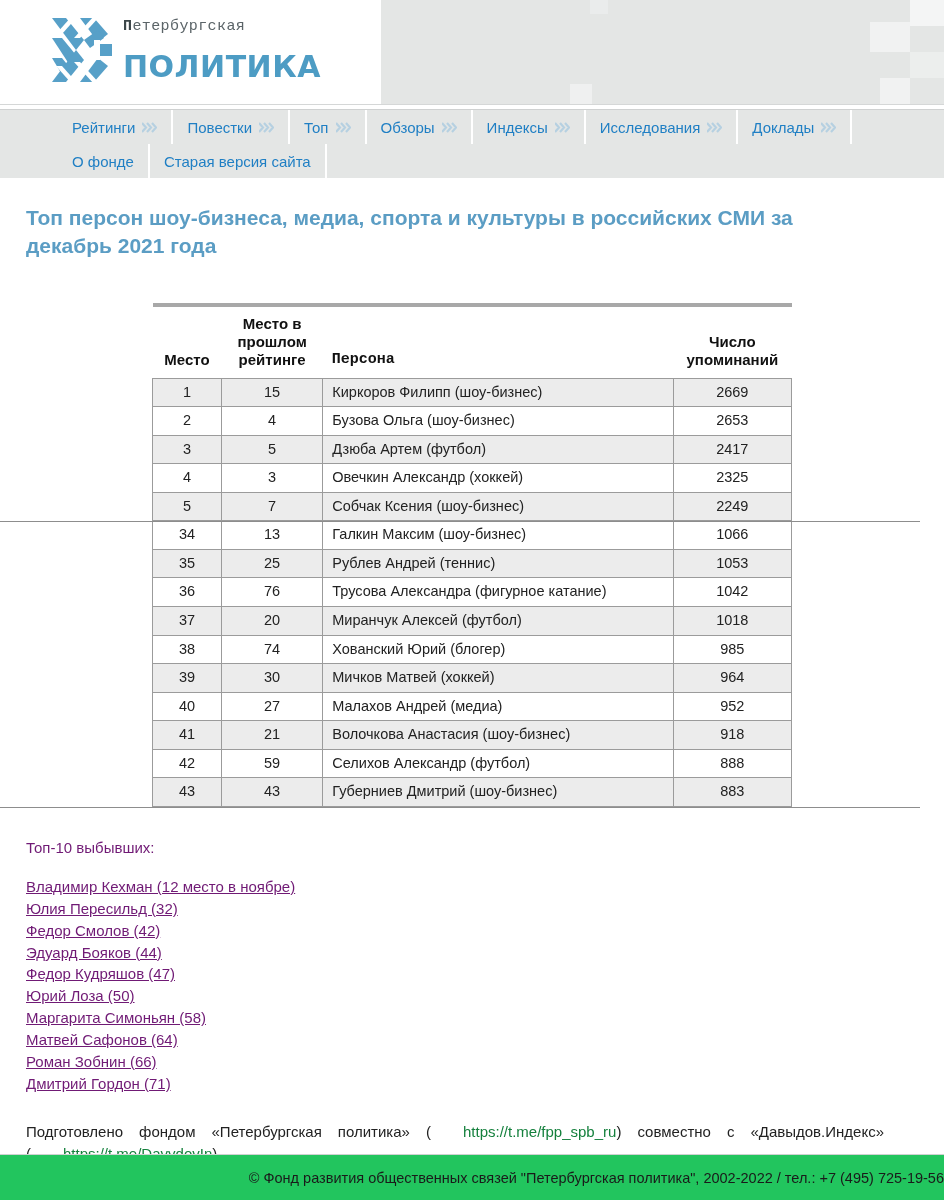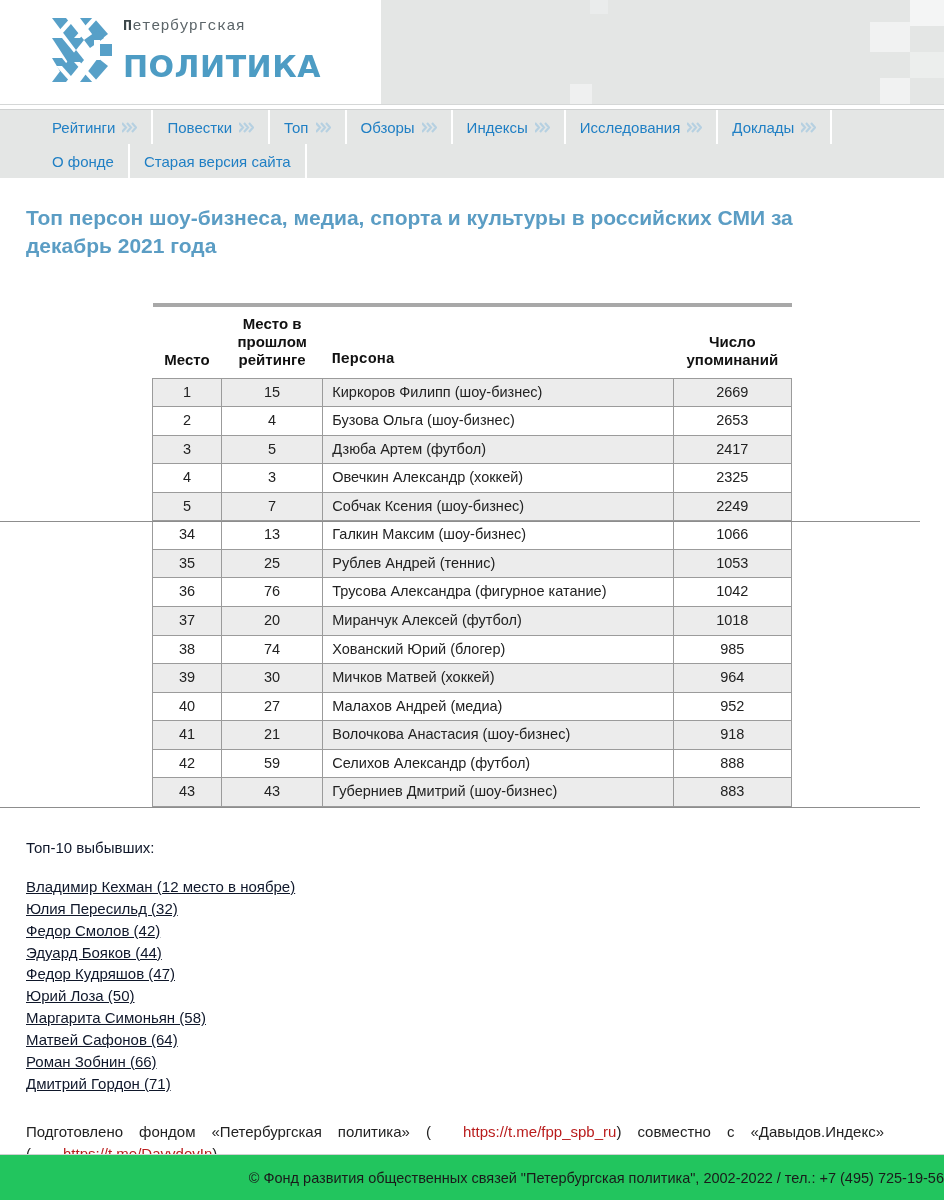--- a/index.html
+++ b/index.html
@@ -77,21 +77,21 @@
   .banner-underline {
     height: 4px;
     background: #ffffff;
     border-top: 1px solid #d5d7d7;
     border-bottom: 1px solid #cfd1d1;
   }
 
   
   .nav {
     background: #e4e6e5;
-    padding: 0 0 0 30px;
+    padding: 0 0 0 50px;
     height: 68px;
     box-sizing: border-box;
     position: relative;
   }
   .nav-row {
     display: flex;
     align-items: stretch;
     height: 34px;
   }
   .nav-item {
@@ -173,35 +173,35 @@
     position: absolute;
     left: -50px;
     width: 944px;
     border-top: 1px solid #8d8d8d;
   }
 
   
   .block {
     font-size: 15px;
     line-height: 1.46;
-    color: #0f172a;
+    color: #701a75;
   }
   .dropped-heading { margin-top: 30px; }
   .dropped-list { margin-top: 17px; text-decoration: underline; }
   .dropped-list div { white-space: nowrap; }
 
   .attribution {
     margin-top: 26px;
     font-size: 15px;
     line-height: 1.5;
     text-align: justify;
     max-width: 858px;
   }
   a.link {
-    color: #b91c1c;
+    color: #15803d;
     text-decoration: none;
     margin-left: 32px;
   }
 
   
   .footer {
     position: absolute;
     left: 0;
     right: 0;
     bottom: 0;

